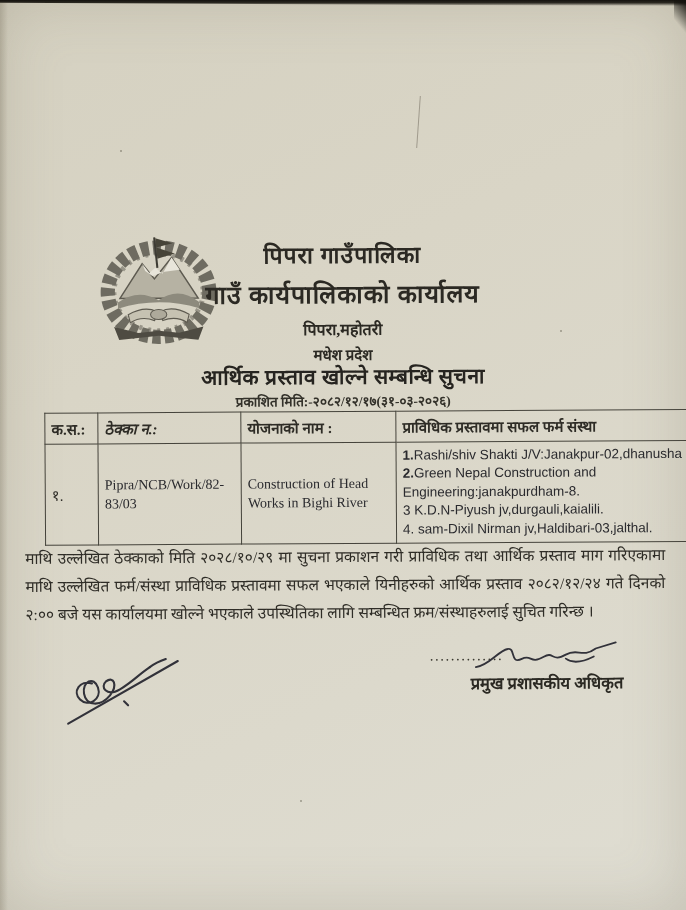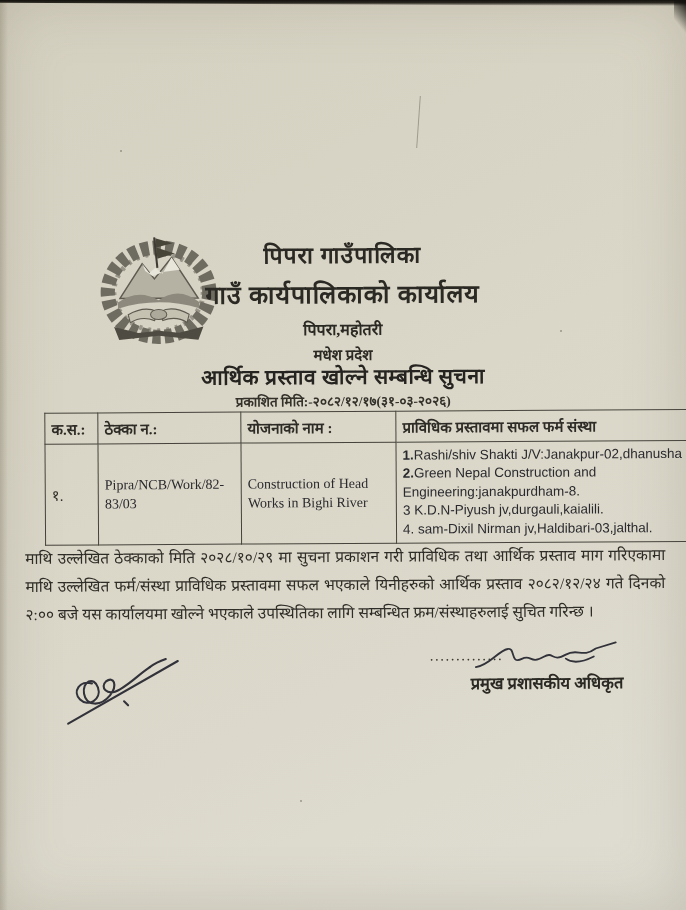--- a/index.html
+++ b/index.html
@@ -35,21 +35,21 @@
   .title{left:0;top:362px;width:686px;text-align:center;font-size:21px;font-weight:700;color:#262420;letter-spacing:.5px;}
   .published{left:0;top:392px;width:686px;text-align:center;font-size:13.5px;font-weight:600;color:#33312a;}
 
   
   .emblem{left:94px;top:232px;width:132px;height:114px;}
 
   
   table.notice{left:44px;top:411px;width:596px;border-collapse:collapse;table-layout:fixed;color:#2e2c26;}
   table.notice td,table.notice th{border:1.5px solid #45433b;vertical-align:middle;padding:2px 6px;}
   th.h{font-size:15px;font-weight:700;text-align:left;height:26px;white-space:nowrap;overflow:hidden;}
-  .c1{width:40px;} .c2{width:130px;} .c3{width:142px;border-radius:15px;} .c4{width:284px;}
+  .c1{width:40px;} .c2{width:130px;font-style:italic;} .c3{width:142px;border-radius:15px;} .c4{width:284px;}
   td.sn{font-size:15px;height:96px;}
   td.en{font-family:Liberation Serif, serif;font-size:14px;line-height:19px;color:#2a2a2e;}
   td.firms{vertical-align:top;padding-top:3px;}
   .firm-line{font-family:"Liberation Sans",sans-serif;font-size:13.5px;line-height:18.5px;color:#2a2a2e;}
   .fnum{font-weight:400;}
   .fnum.b{font-weight:700;}
 
   
   .para{left:24px;top:543px;width:640px;font-size:15.5px;line-height:28px;
     text-align:justify;color:#2f2d27;font-weight:500;}

